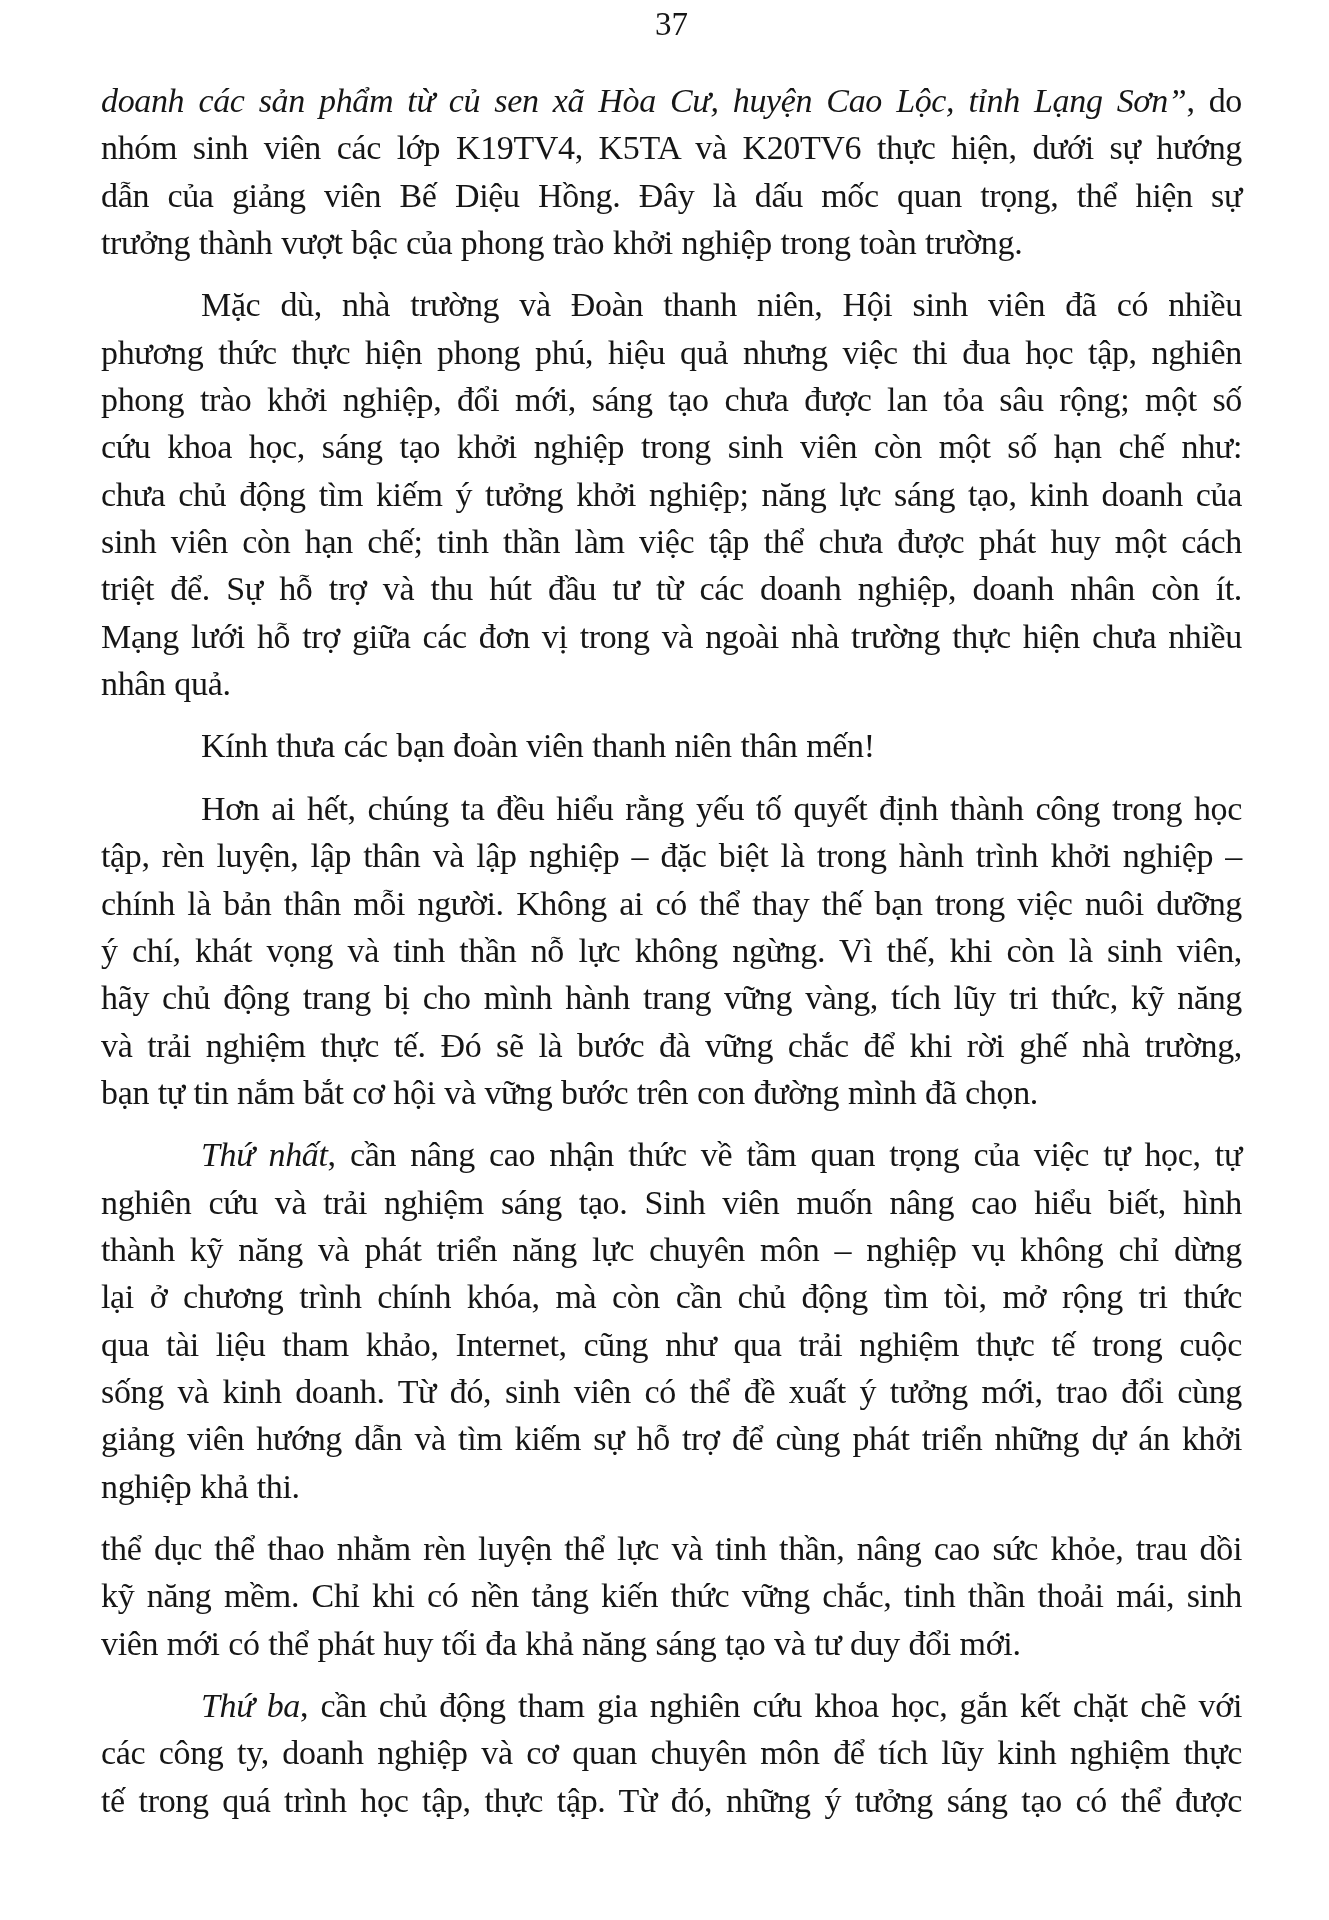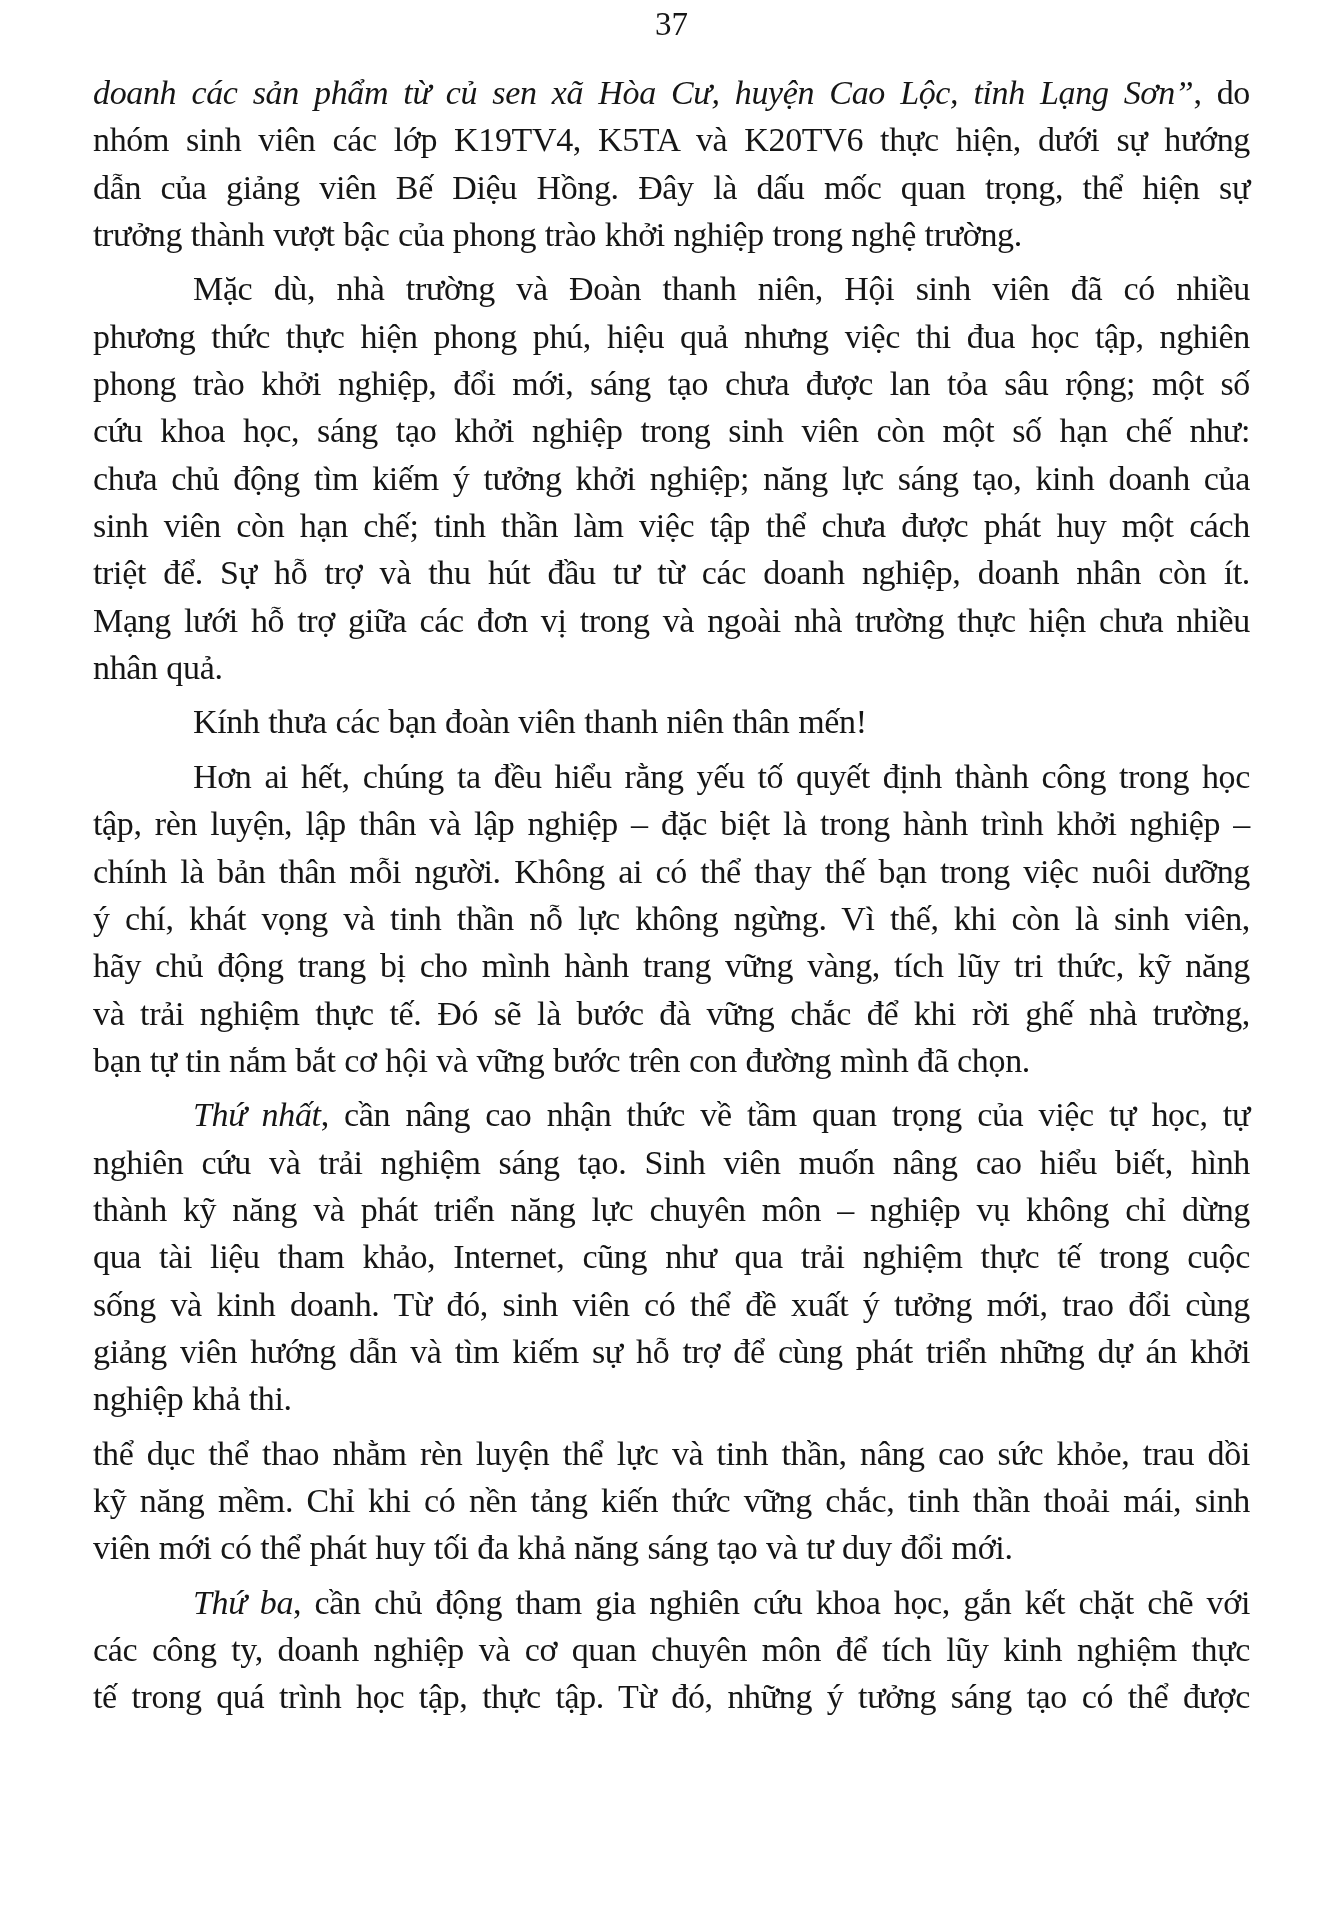--- a/index.html
+++ b/index.html
@@ -29,21 +29,21 @@
   .body-text {
     position: absolute;
     top: 62px;
     left: 86px;
     width: 1171px;
     font-size: 34px;
     line-height: 47.35px;
     letter-spacing: -0.35px;
     word-spacing: 0.5px;
   }
-  .paragraph { margin: 7px; padding: 0; }
+  .paragraph { margin: 15px; padding: 0; }
   .line {
     text-align: justify;
     text-align-last: justify;
     -moz-text-align-last: justify;
     white-space: normal;
   }
   .line.final {
     text-align-last: left;
     -moz-text-align-last: left;
   }
@@ -53,21 +53,21 @@
 </head>
 <body>
 
 <div class="page">
   <div class="page-number">37</div>
   <div class="body-text">
       <div class="paragraph">
         <div class="line"><span class="it">doanh các sản phẩm từ củ sen xã Hòa Cư, huyện Cao Lộc, tỉnh Lạng Sơn”</span><span>, do</span></div>
         <div class="line"><span>nhóm sinh viên các lớp K19TV4, K5TA và K20TV6 thực hiện, dưới sự hướng</span></div>
         <div class="line"><span>dẫn của giảng viên Bế Diệu Hồng. Đây là dấu mốc quan trọng, thể hiện sự</span></div>
-        <div class="line final"><span>trưởng thành vượt bậc của phong trào khởi nghiệp trong nghệ trường.</span></div>
+        <div class="line final"><span>trưởng thành vượt bậc của phong trào khởi nghiệp trong toàn trường.</span></div>
       </div>
       <div class="paragraph">
         <div class="line indent"><span>Mặc dù, nhà trường và Đoàn thanh niên, Hội sinh viên đã có nhiều</span></div>
         <div class="line"><span>phương thức thực hiện phong phú, hiệu quả nhưng việc thi đua học tập, nghiên</span></div>
         <div class="line"><span>phong trào khởi nghiệp, đổi mới, sáng tạo chưa được lan tỏa sâu rộng; một số</span></div>
         <div class="line"><span>cứu khoa học, sáng tạo khởi nghiệp trong sinh viên còn một số hạn chế như:</span></div>
         <div class="line"><span>chưa chủ động tìm kiếm ý tưởng khởi nghiệp; năng lực sáng tạo, kinh doanh của</span></div>
         <div class="line"><span>sinh viên còn hạn chế; tinh thần làm việc tập thể chưa được phát huy một cách</span></div>
         <div class="line"><span>triệt để. Sự hỗ trợ và thu hút đầu tư từ các doanh nghiệp, doanh nhân còn ít.</span></div>
         <div class="line"><span>Mạng lưới hỗ trợ giữa các đơn vị trong và ngoài nhà trường thực hiện chưa nhiều</span></div>
@@ -82,20 +82,21 @@
         <div class="line"><span>chính là bản thân mỗi người. Không ai có thể thay thế bạn trong việc nuôi dưỡng</span></div>
         <div class="line"><span>ý chí, khát vọng và tinh thần nỗ lực không ngừng. Vì thế, khi còn là sinh viên,</span></div>
         <div class="line"><span>hãy chủ động trang bị cho mình hành trang vững vàng, tích lũy tri thức, kỹ năng</span></div>
         <div class="line"><span>và trải nghiệm thực tế. Đó sẽ là bước đà vững chắc để khi rời ghế nhà trường,</span></div>
         <div class="line final"><span>bạn tự tin nắm bắt cơ hội và vững bước trên con đường mình đã chọn.</span></div>
       </div>
       <div class="paragraph">
         <div class="line indent"><span class="it">Thứ nhất</span><span>, cần nâng cao nhận thức về tầm quan trọng của việc tự học, tự</span></div>
         <div class="line"><span>nghiên cứu và trải nghiệm sáng tạo. Sinh viên muốn nâng cao hiểu biết, hình</span></div>
         <div class="line"><span>thành kỹ năng và phát triển năng lực chuyên môn – nghiệp vụ không chỉ dừng</span></div>
+        <div class="line"><span>lại ở chương trình chính khóa, mà còn cần chủ động tìm tòi, mở rộng tri thức</span></div>
         <div class="line"><span>qua tài liệu tham khảo, Internet, cũng như qua trải nghiệm thực tế trong cuộc</span></div>
         <div class="line"><span>sống và kinh doanh. Từ đó, sinh viên có thể đề xuất ý tưởng mới, trao đổi cùng</span></div>
         <div class="line"><span>giảng viên hướng dẫn và tìm kiếm sự hỗ trợ để cùng phát triển những dự án khởi</span></div>
         <div class="line final"><span>nghiệp khả thi.</span></div>
       </div>
       <div class="paragraph">
         <div class="line"><span>thể dục thể thao nhằm rèn luyện thể lực và tinh thần, nâng cao sức khỏe, trau dồi</span></div>
         <div class="line"><span>kỹ năng mềm. Chỉ khi có nền tảng kiến thức vững chắc, tinh thần thoải mái, sinh</span></div>
         <div class="line final"><span>viên mới có thể phát huy tối đa khả năng sáng tạo và tư duy đổi mới.</span></div>
       </div>

